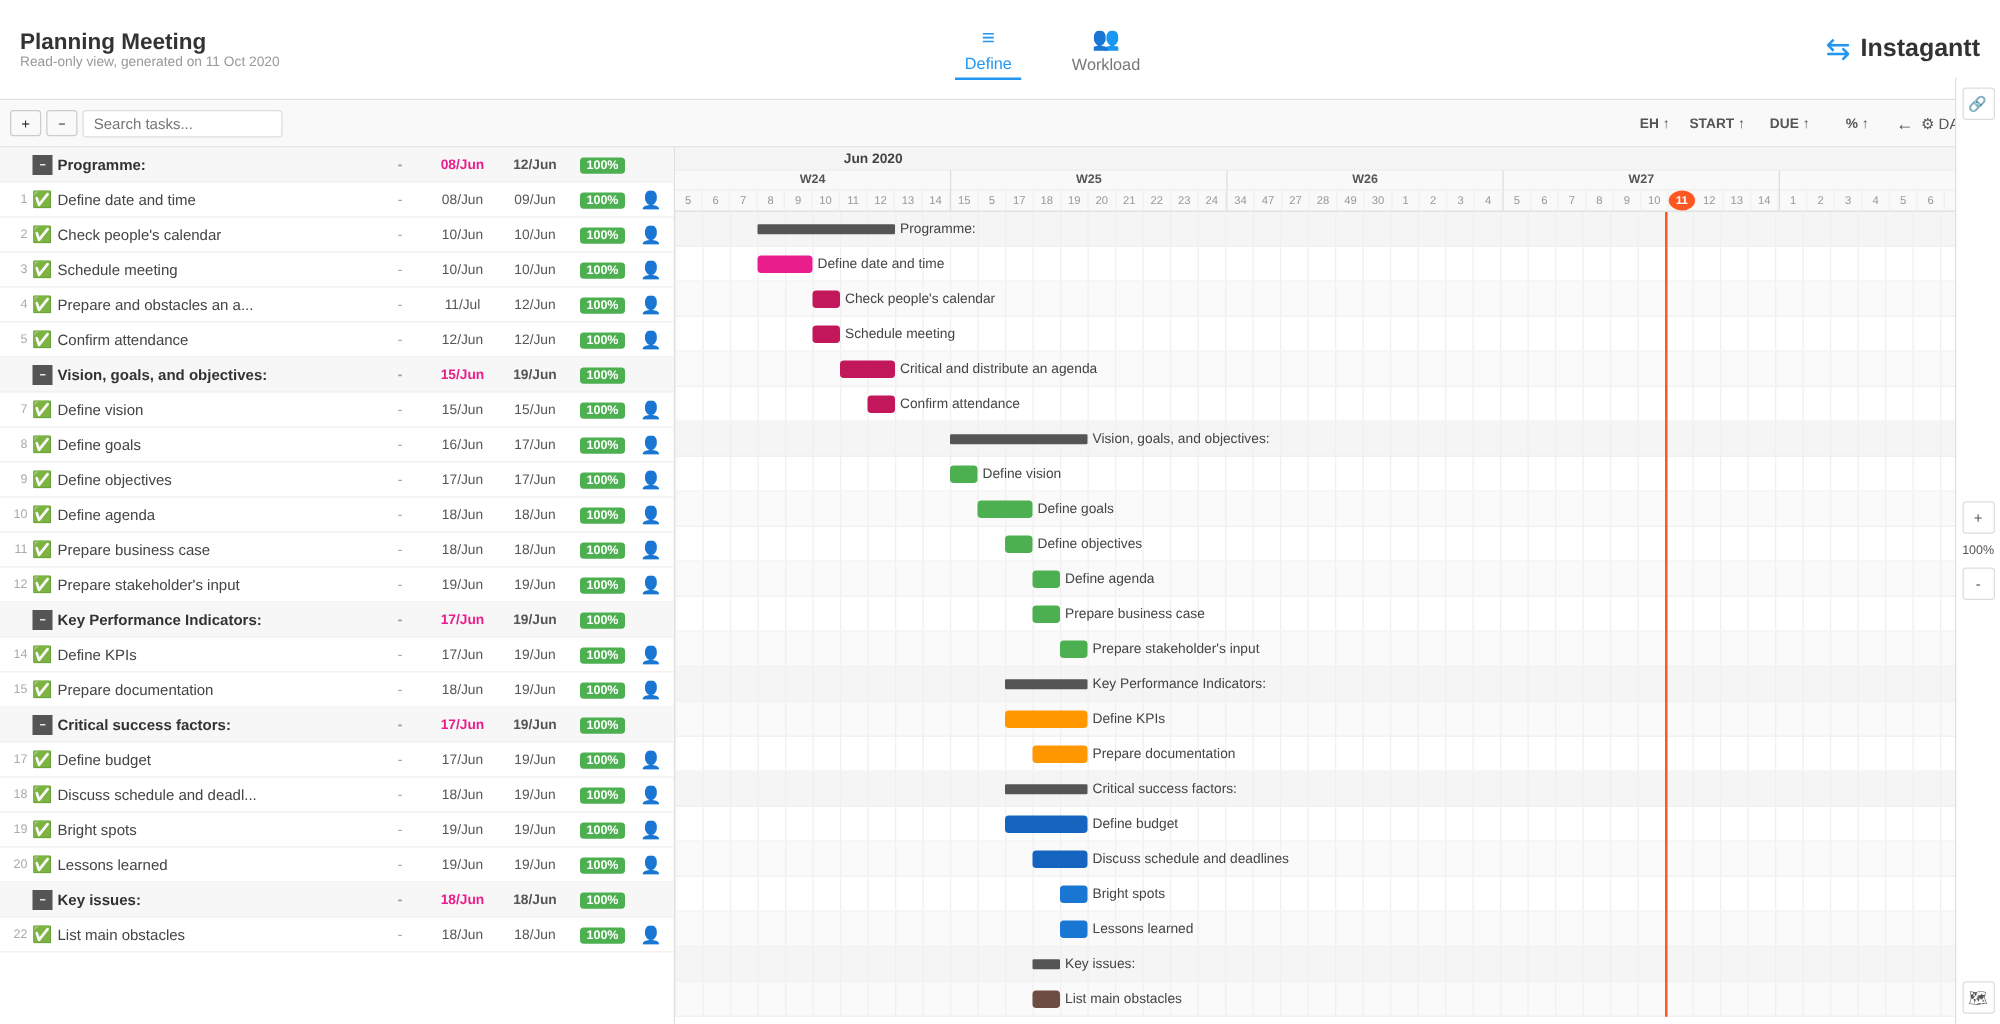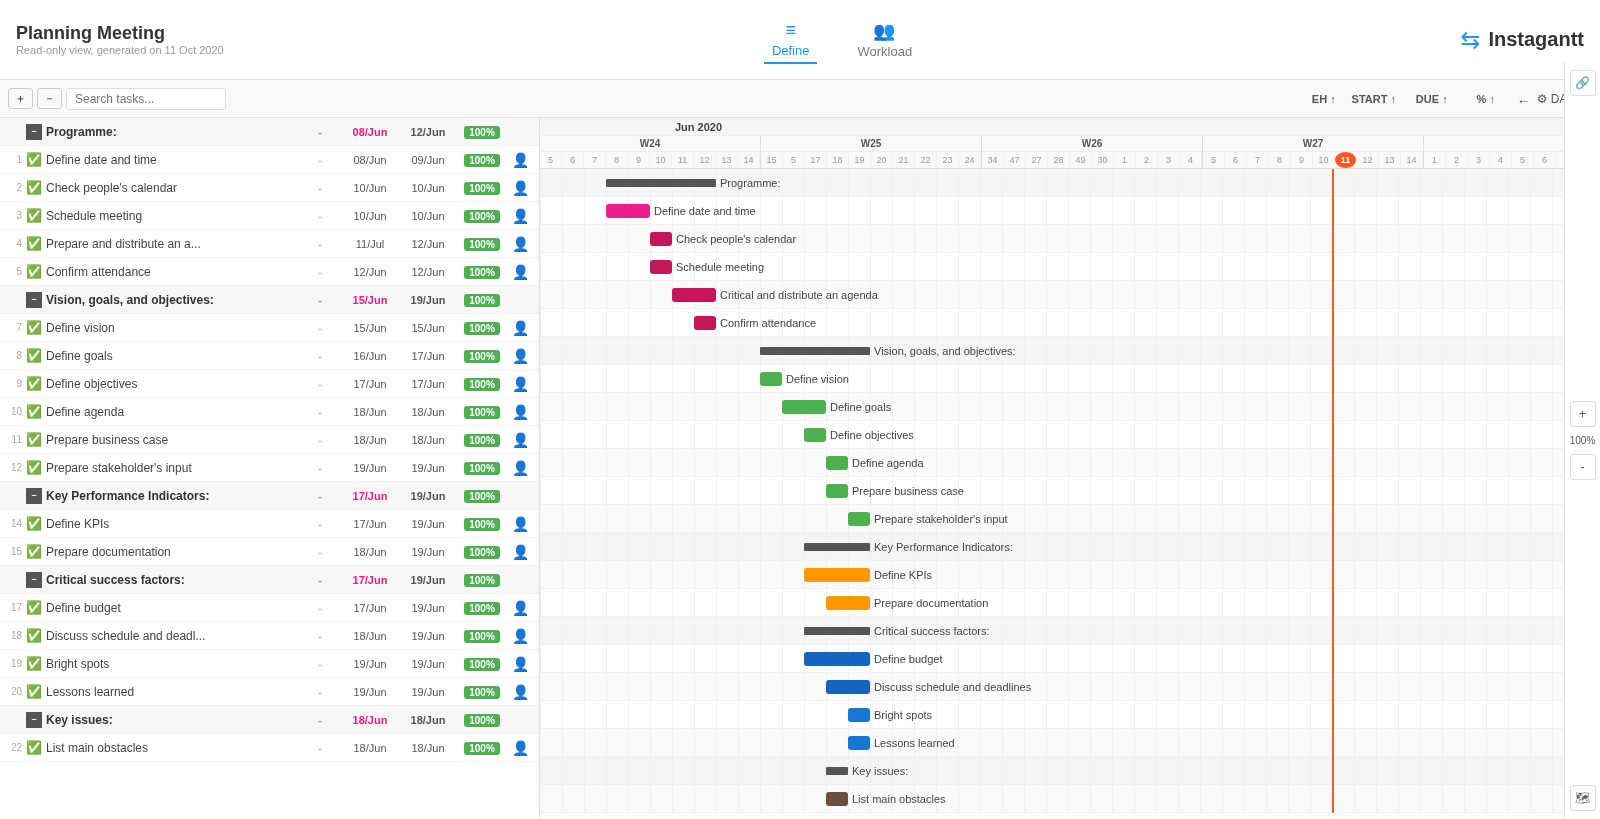--- a/index.html
+++ b/index.html
@@ -153,21 +153,21 @@
       <span class="row-name">Schedule meeting</span>
       <span class="row-eh">-</span>
       <span class="row-start">10/Jun</span>
       <span class="row-due">10/Jun</span>
       <span class="row-pct"><span class="pct-badge">100%</span></span>
       <span class="row-user">👤</span>
     </div>
         <div class="task-row">
       <span class="row-num">4</span>
       <span class="row-icon check-icon">✅</span>
-      <span class="row-name">Prepare and distribute an a...</span>
+      <span class="row-name">Prepare and obstacles an a...</span>
       <span class="row-eh">-</span>
       <span class="row-start">11/Jul</span>
       <span class="row-due">12/Jun</span>
       <span class="row-pct"><span class="pct-badge">100%</span></span>
       <span class="row-user">👤</span>
     </div>
         <div class="task-row">
       <span class="row-num">5</span>
       <span class="row-icon check-icon">✅</span>
       <span class="row-name">Confirm attendance</span>

